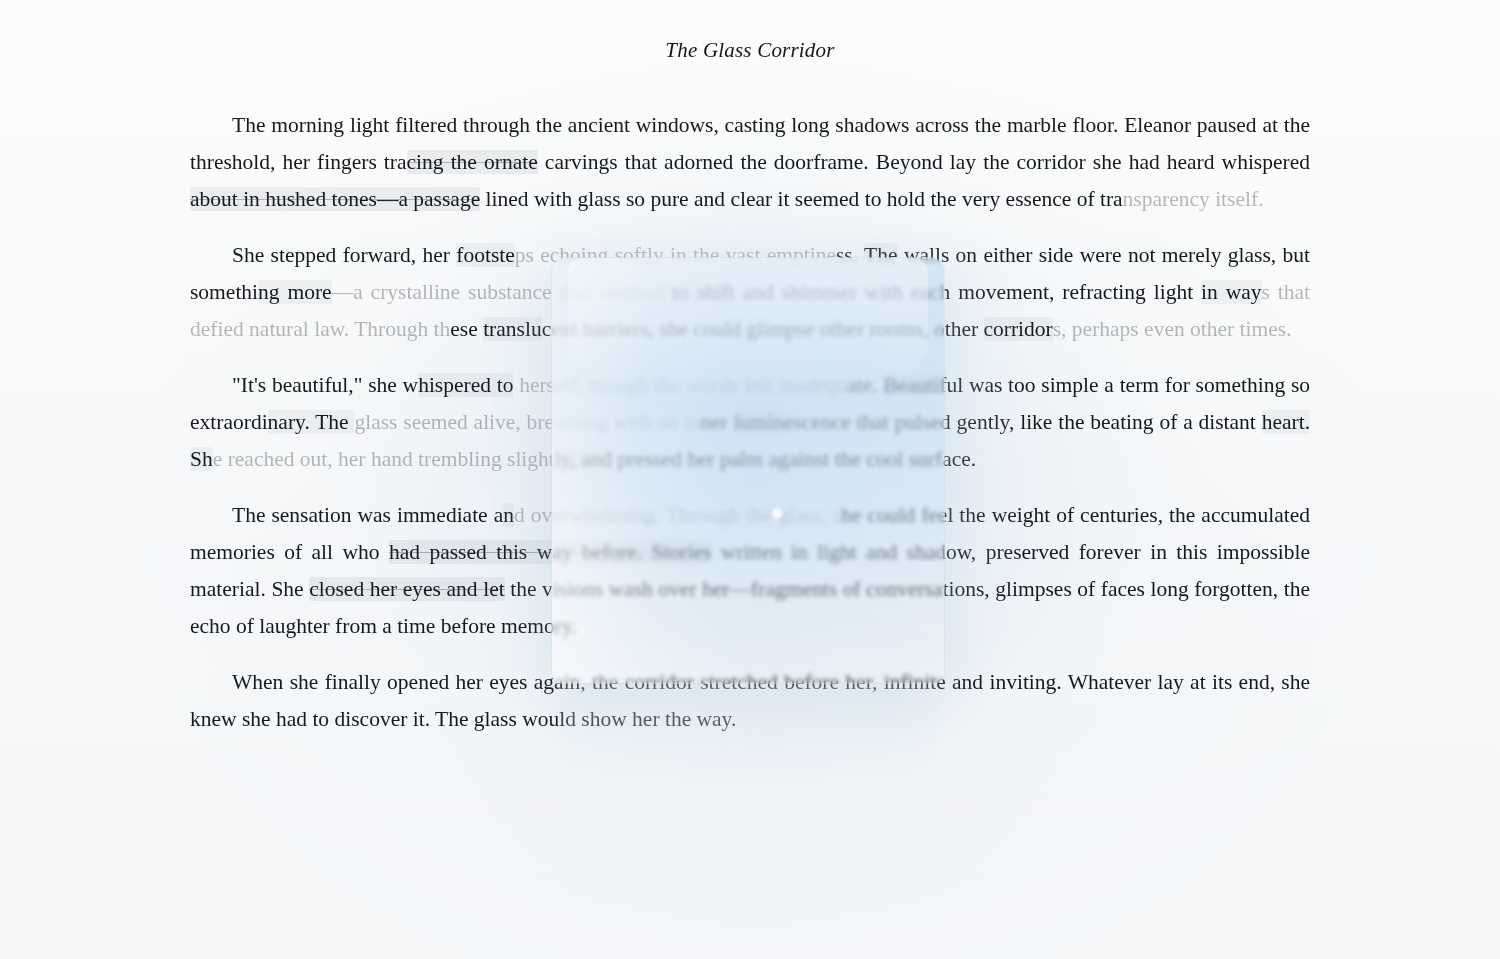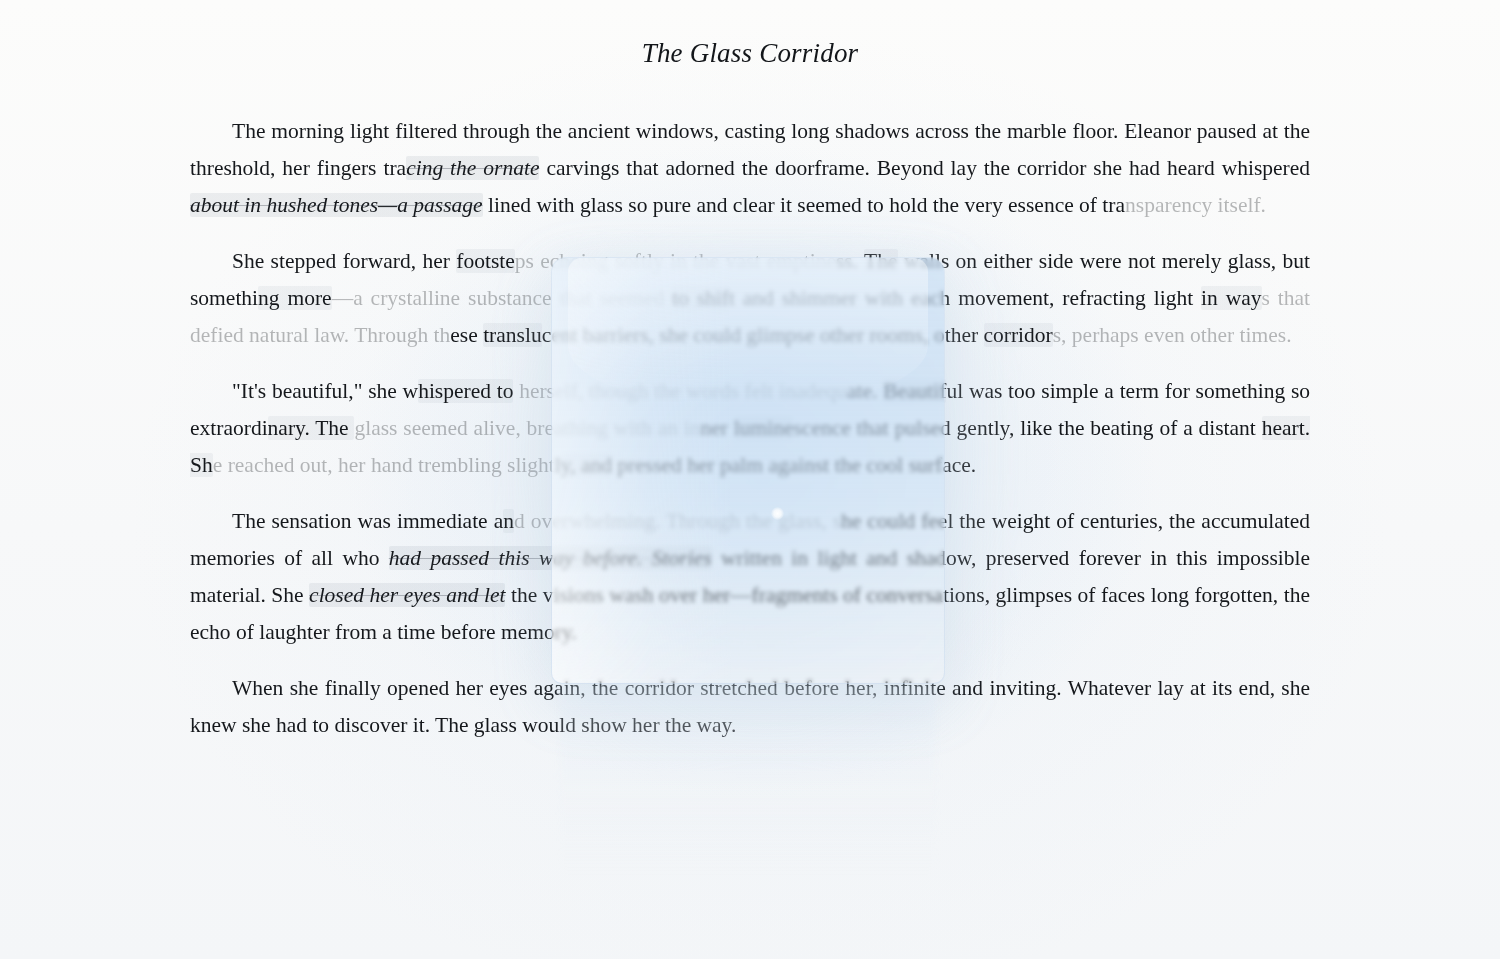--- a/index.html
+++ b/index.html
@@ -32,21 +32,21 @@
     position: relative;
     width: 1500px;
     height: 959px;
     box-sizing: border-box;
     padding: 38px 190px 0 190px;
   }
 
   .doc-title {
     font-family: "Liberation Serif", serif;
     font-style: italic;
-    font-size: 27px;
+    font-size: 21px;
     text-align: center;
     letter-spacing: 0.2px;
     margin: 0 0 44px 0;
     color: #13161a;
     font-weight: normal;
   }
 
   .body-text {
     font-size: 21.5px;
     line-height: 37px;
@@ -149,21 +149,20 @@
   
   .veiled {
     color: rgba(21,24,28,0.30);
   }
   .smudge {
     background: linear-gradient(180deg, rgba(150,160,172,0.16), rgba(150,160,172,0.16));
     border-radius: 2px;
     text-decoration: line-through;
     text-decoration-color: rgba(40,48,58,0.30);
     text-decoration-thickness: 1px;
-    font-style: italic;
   }
   .smudge-light {
     background: linear-gradient(180deg, rgba(160,170,182,0.13), rgba(160,170,182,0.13));
     border-radius: 2px;
   }
 </style>
 </head>
 <body>
 
 <div class="ambient"></div>

